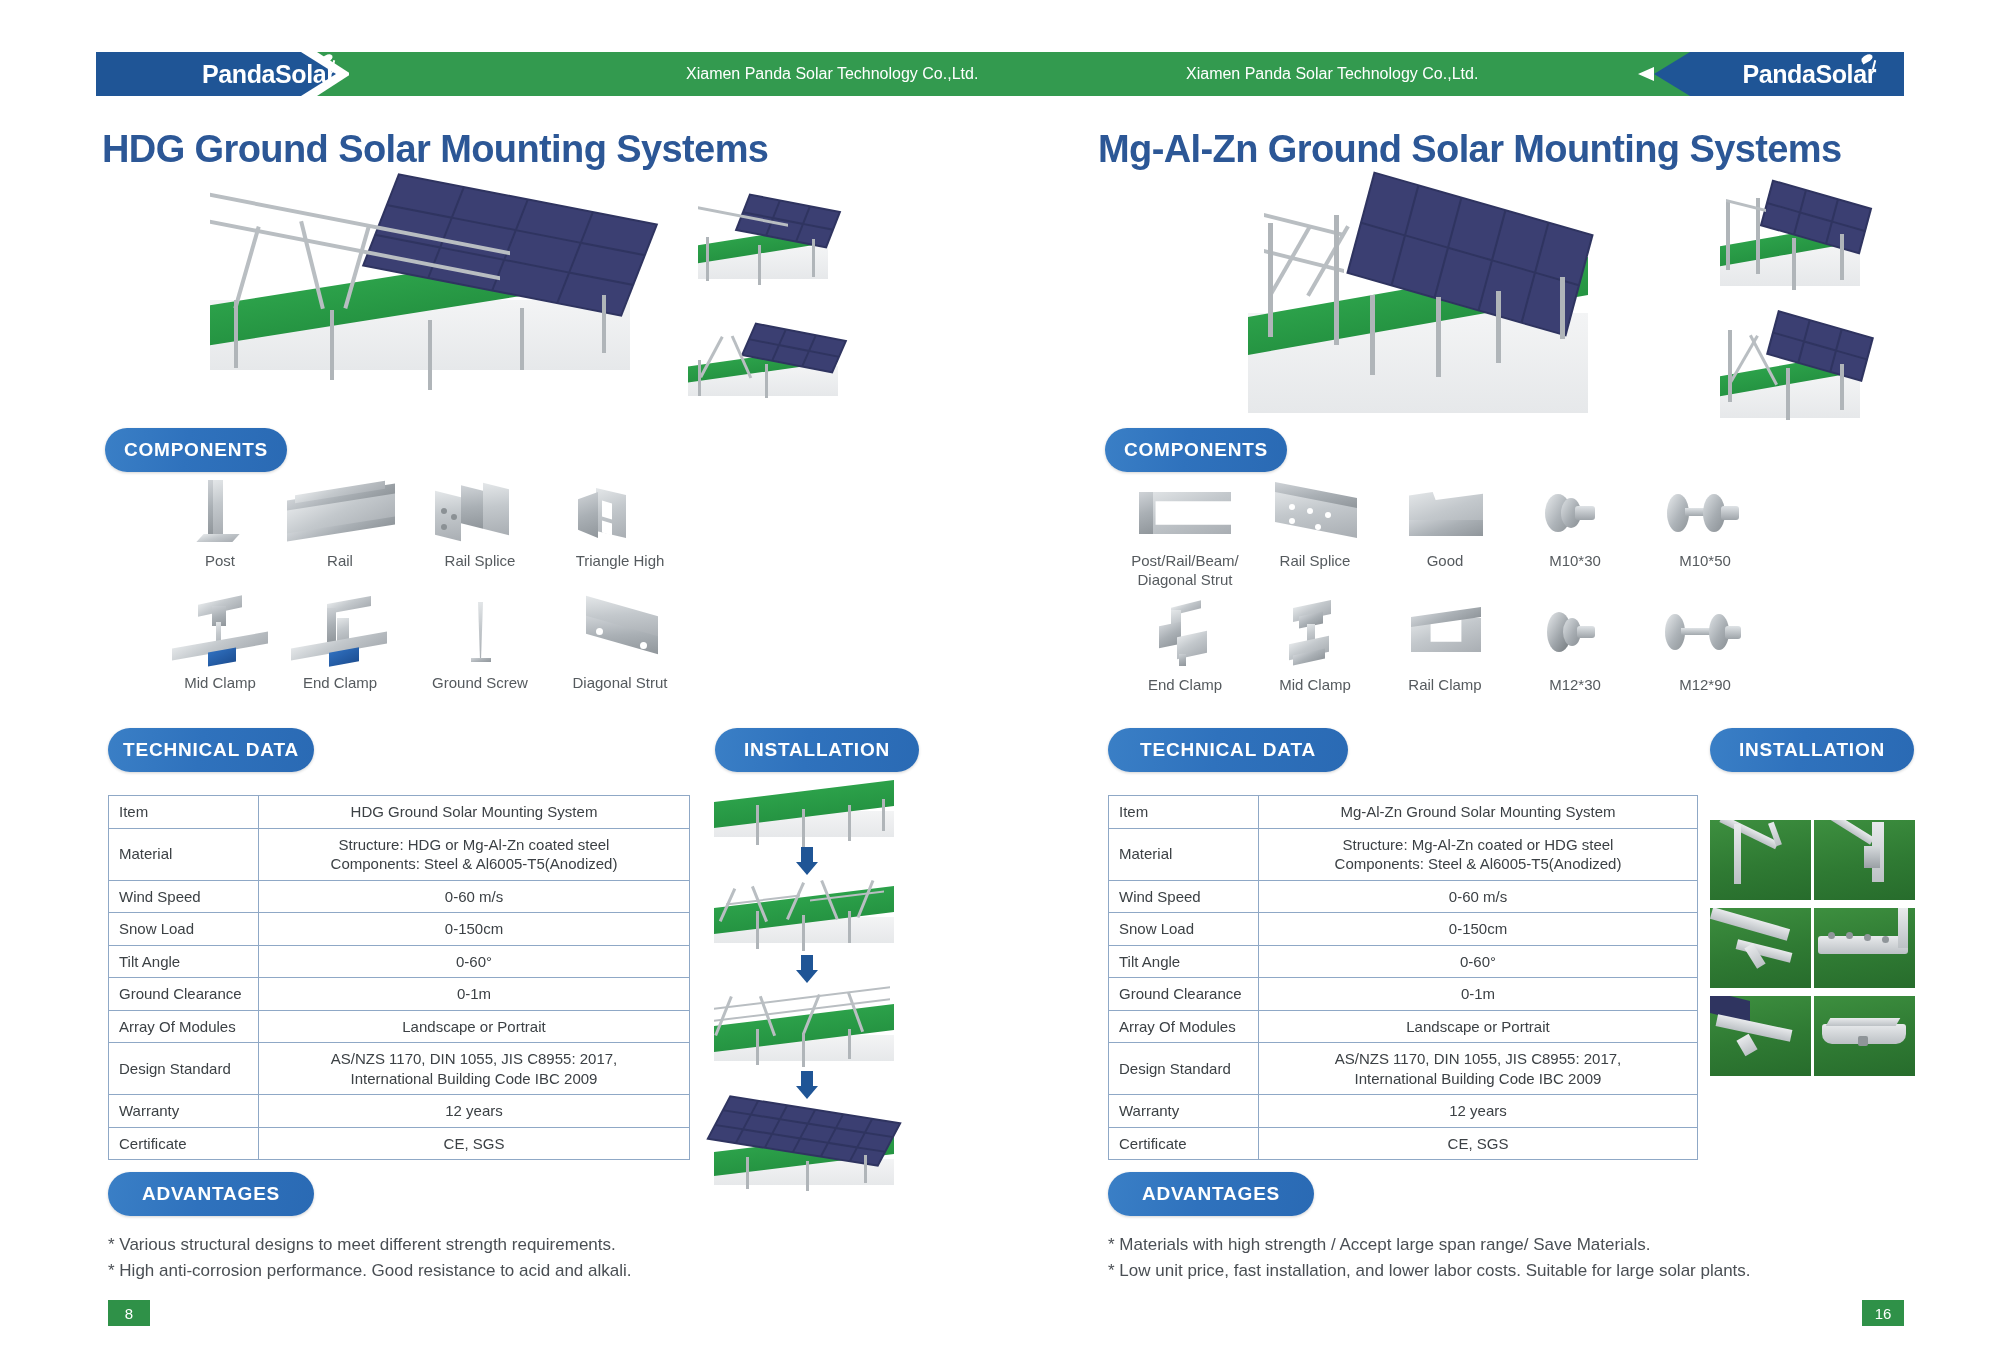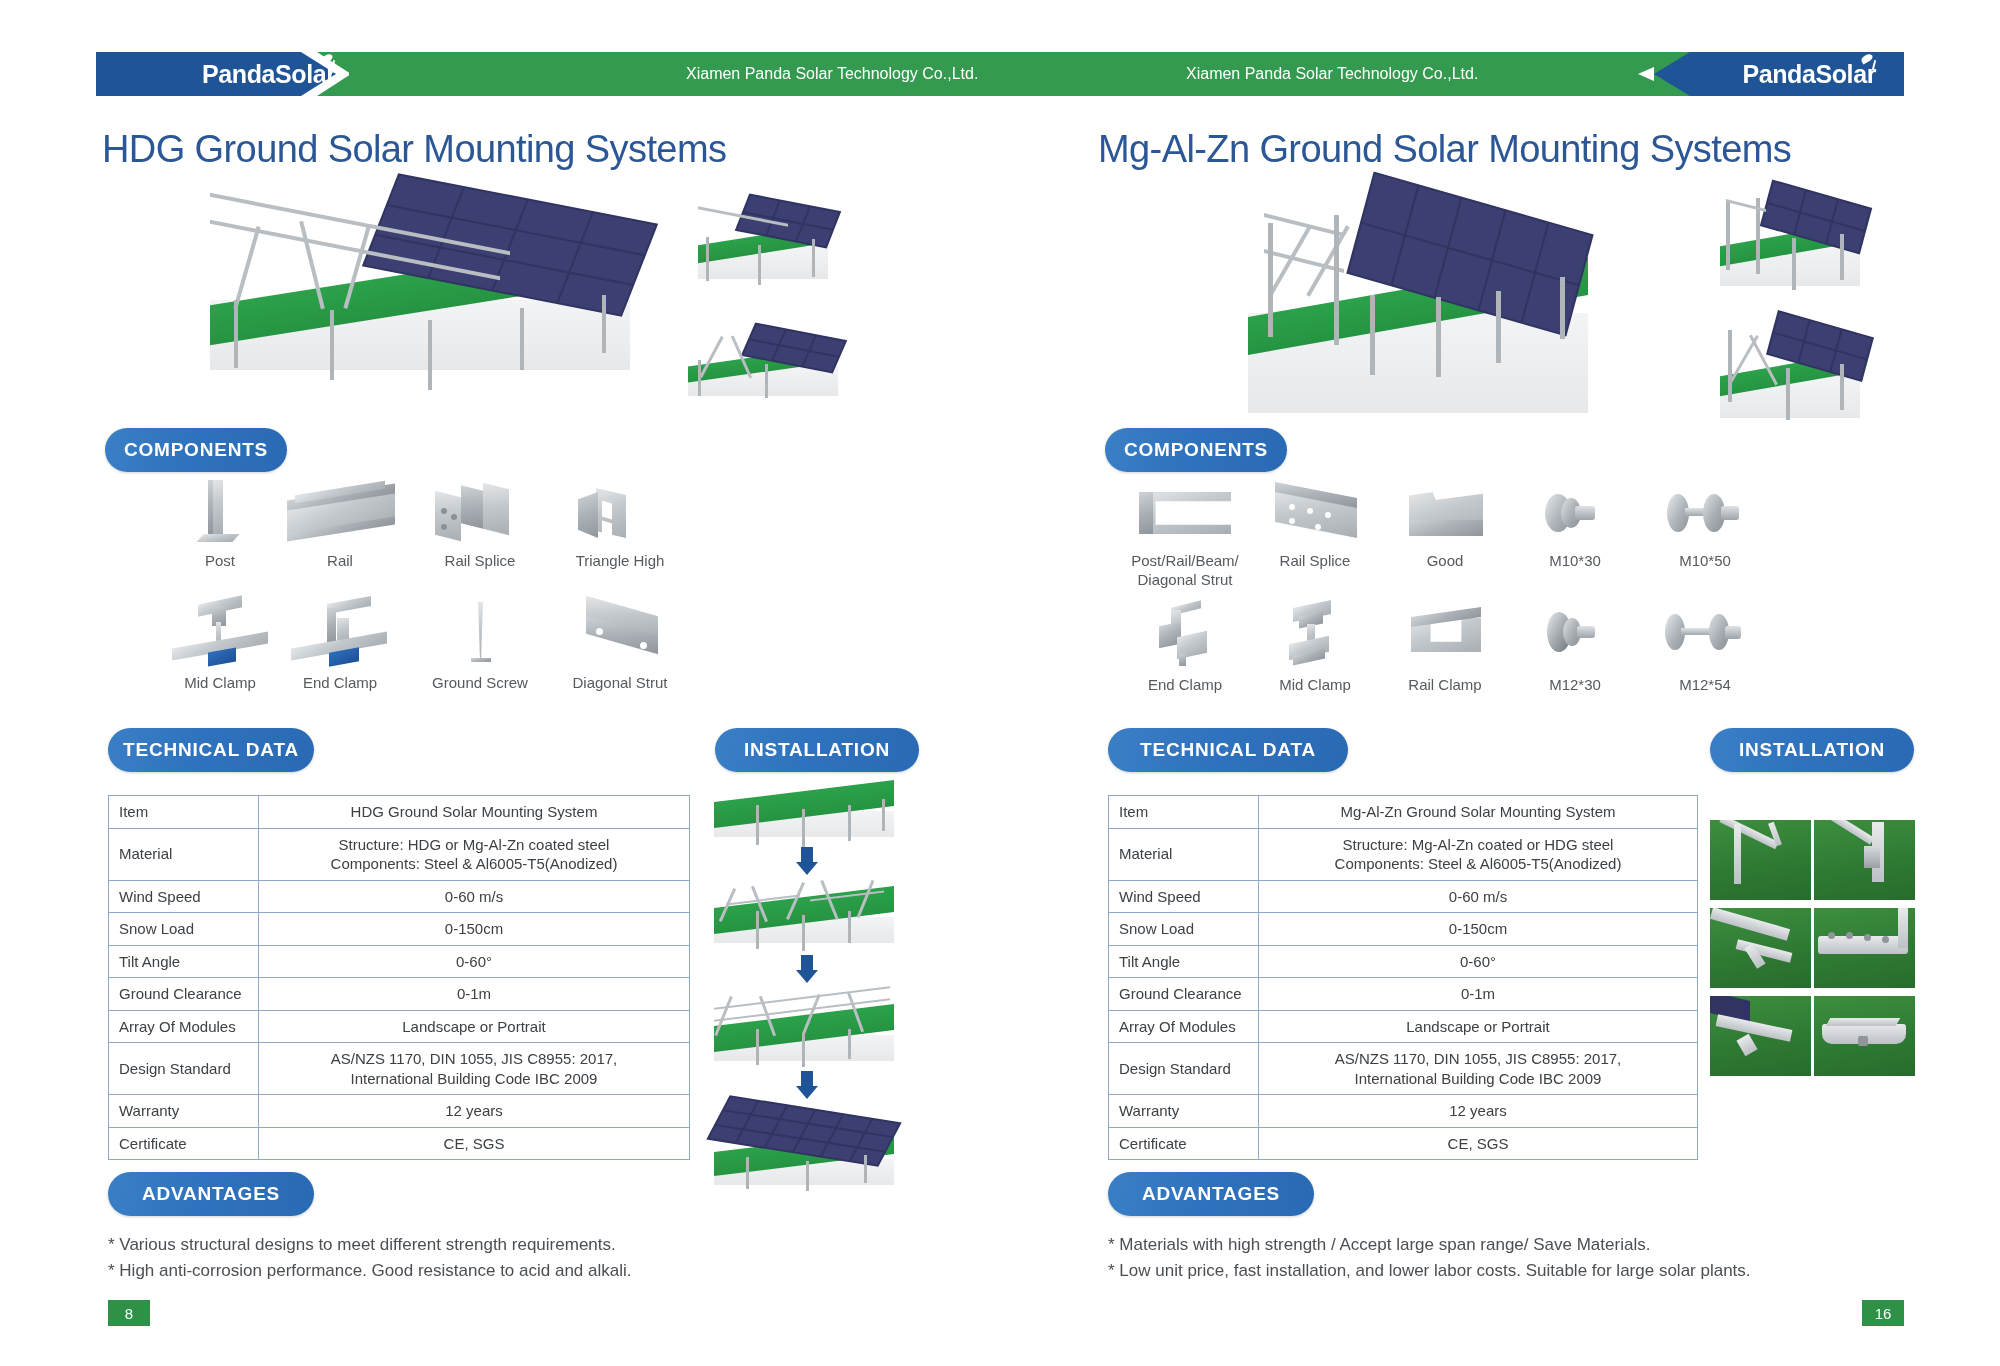--- a/index.html
+++ b/index.html
@@ -90,21 +90,21 @@
     z-index: 4;
     white-space: nowrap;
   }
   .banner-text-1 { left: 590px; }
   .banner-text-2 { left: 1090px; }
 
   
   .title {
     position: absolute;
     font-size: 38px;
-    font-weight: normal;
+    font-weight: bold;
     color: #2c5796;
     letter-spacing: -0.6px;
     white-space: nowrap;
   }
   .title-left { left: 102px; top: 128px; }
   .title-right { left: 1098px; top: 128px; }
 
   
   .pill {
     position: absolute;
@@ -675,21 +675,21 @@
     <div class="comp-label">M12*30</div>
   </div>
 
   <div class="comp" style="left:1635px;top:602px;width:140px;">
     <div class="comp-img" style="height:70px;">
       <div style="position:absolute;left:30px;top:12px;width:20px;height:36px;border-radius:50%;background:linear-gradient(120deg,#e8ebed,#aeb4b9 55%,#8d9397);"></div>
       <div style="position:absolute;left:46px;top:26px;width:34px;height:7px;background:linear-gradient(180deg,#dfe3e6,#a2a8ad);"></div>
       <div style="position:absolute;left:74px;top:12px;width:20px;height:36px;border-radius:50%;background:linear-gradient(120deg,#dee2e5,#a7adb2 55%,#888e93);"></div>
       <div style="position:absolute;left:90px;top:24px;width:16px;height:13px;border-radius:3px;background:linear-gradient(180deg,#dfe3e6,#9ea4a9);"></div>
     </div>
-    <div class="comp-label">M12*54</div>
+    <div class="comp-label">M12*90</div>
   </div>
 
   <div class="pill" style="left:1108px;top:728px;width:240px;">TECHNICAL DATA</div>
   <div class="pill" style="left:1710px;top:728px;width:204px;">INSTALLATION</div>
 
   <table class="dtable" style="left:1108px;top:795px;width:590px;">
     <tbody>
       <tr>
           <td class="k">Item</td>
           <td class="v">Mg-Al-Zn Ground Solar Mounting System</td>

